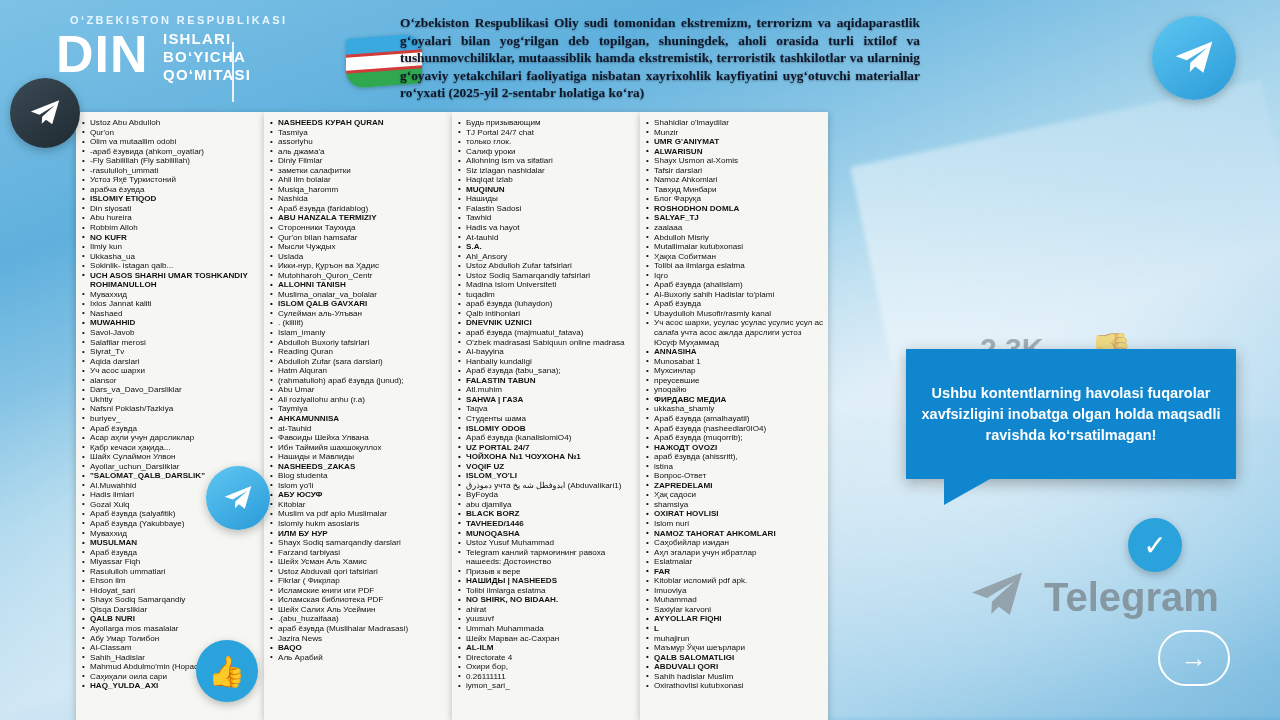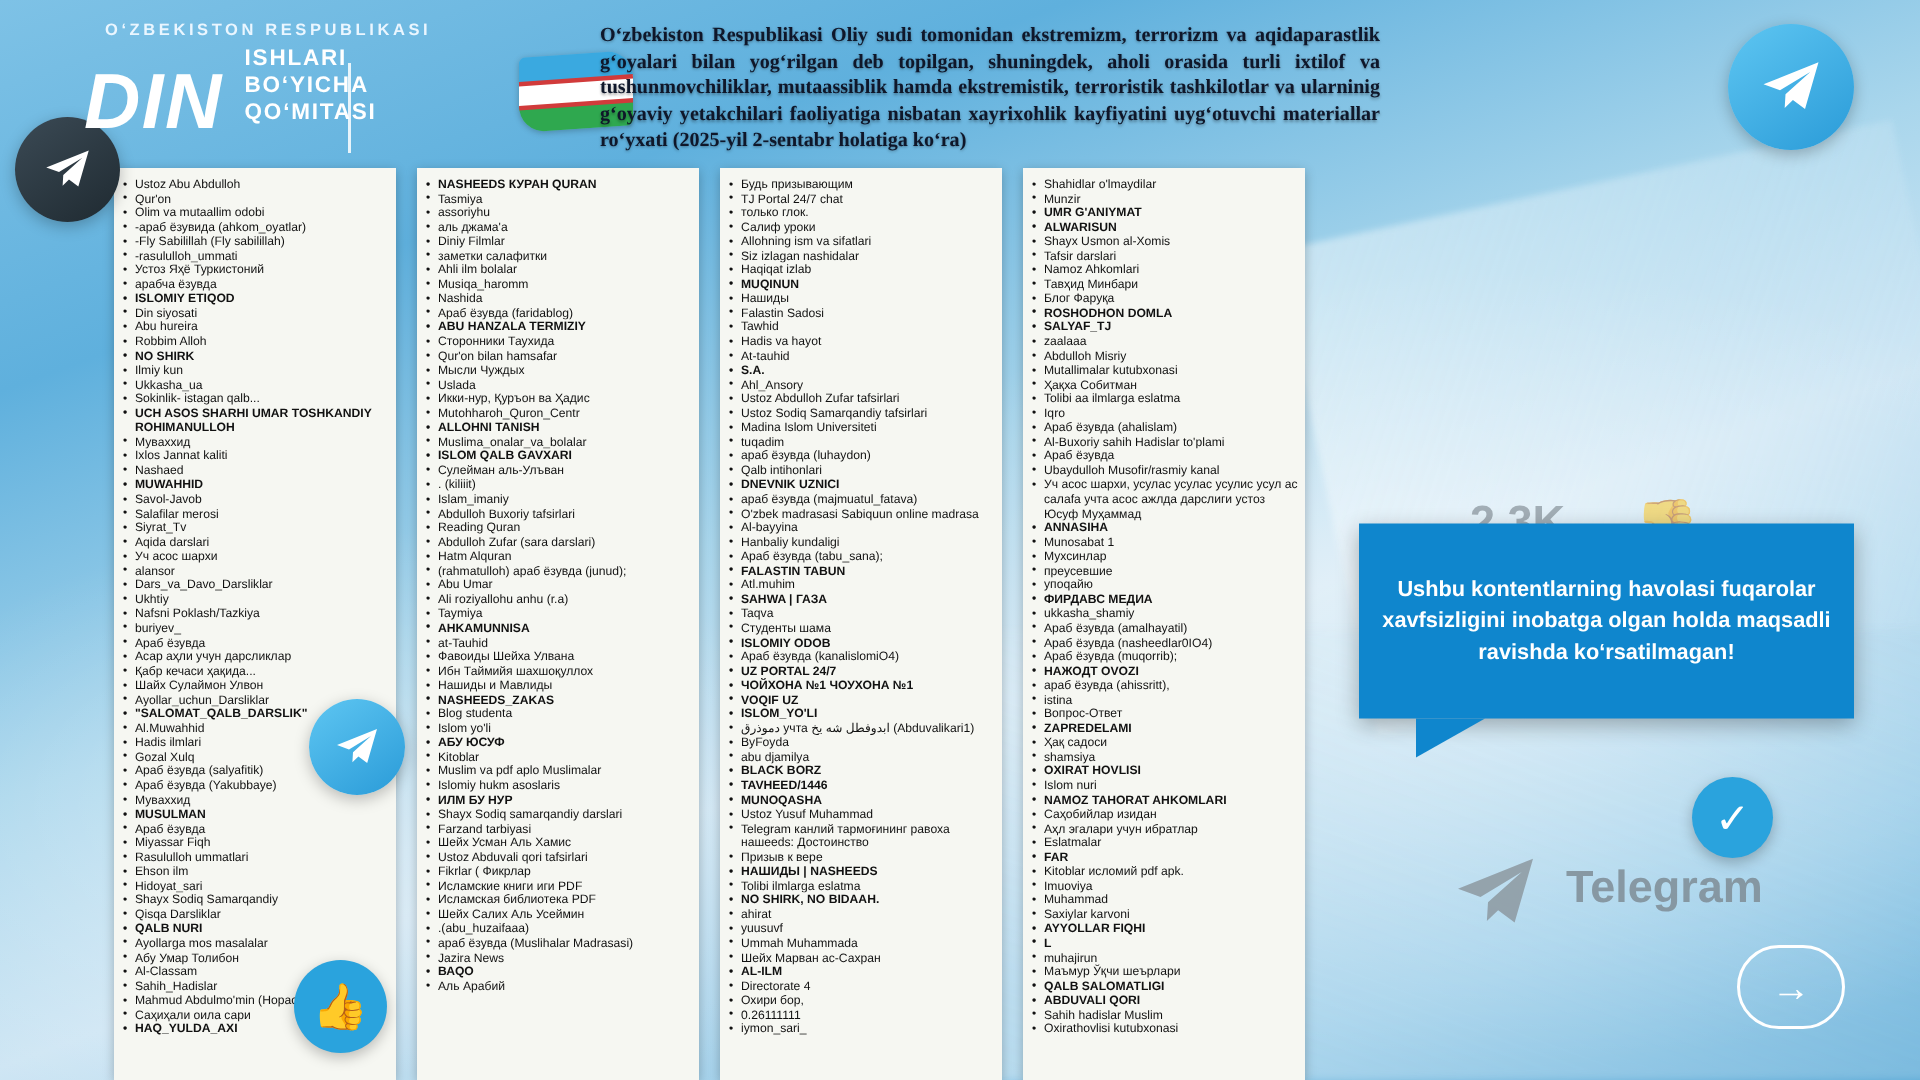--- a/index.html
+++ b/index.html
@@ -38,21 +38,21 @@
   .emblem {
     position:absolute; left:56px; top:14px; width:320px; height:92px;
     color:#ffffff;
   }
   .emblem .sup {
     font-size:11px; letter-spacing:2.4px; font-weight:bold; color:#eaf6ff;
     margin-left:14px;
   }
   .emblem .din {
     font-size:52px; font-weight:bold; letter-spacing:1px; line-height:52px;
-    display:inline-block; vertical-align:top; margin-top:16px;font-style:italic;
+    display:inline-block; vertical-align:top; margin-top:2px;
   }
   .emblem .stack {
     display:inline-block; vertical-align:top; margin-left:10px; margin-top:4px;
     font-size:15px; font-weight:bold; line-height:18px; letter-spacing:1.2px;
   }
   .emblem .bar { position:absolute; left:176px; top:28px; width:2px; height:60px; background:#fff; opacity:.85;}
   .flag {
     position:absolute; left:290px; top:22px; width:76px; height:50px;
     border-radius:4px 18px 4px 18px; overflow:hidden;
     box-shadow:0 1px 4px rgba(0,0,0,.25);
@@ -76,21 +76,21 @@
     box-shadow:0 3px 10px rgba(0,0,0,.25);
     display:flex; align-items:center; justify-content:center;
     z-index:4;
   }
   .tg-round.dark { background:linear-gradient(145deg,#3b4a55,#1f2a31); }
   .tg-round svg { display:block; }
 
   
   .cols {
     position:absolute; left:76px; top:112px; width:1128px; height:608px;
-    display:flex; gap:14px; z-index:3;
+    display:flex; z-index:3;
   }
   .col {
     width:188px; background:#f6f7f2;
     box-shadow:0 2px 7px rgba(0,0,0,.25);
     padding:6px 4px 4px 6px;
     overflow:hidden;
   }
   .col ul { list-style:none; margin:0; padding:0; }
   .col li {
     font-size:8.1px; line-height:9.55px; color:#111;
@@ -143,21 +143,21 @@
   .count {
     position:absolute; left:980px; top:332px; color:#8d98a0; font-size:30px; font-weight:bold;
     z-index:2; opacity:.75;
   }
   .checkmark {
     position:absolute; left:1128px; top:518px; width:54px; height:54px; border-radius:50%;
     background:#2aa3dd; color:#fff; display:flex;align-items:center;justify-content:center;
     font-size:28px; z-index:6; box-shadow:0 3px 9px rgba(0,0,0,.25);
   }
   .tg-word {
-    position:absolute; left:1044px; top:575px; color:#7f8d96; font-size:30px; font-weight:bold;
+    position:absolute; left:1044px; top:575px; color:#7f8d96; font-size:40px; font-weight:bold;
     z-index:3; opacity:.85; font-family:"Liberation Sans", sans-serif;
   }
   .tg-plane-big {
     position:absolute; left:960px; top:565px; width:74px; height:60px; z-index:3; opacity:.85;
   }
   .arrow-btn {
     position:absolute; left:1158px; top:630px; width:72px; height:56px; border-radius:28px;
     border:2px solid #fff; display:flex;align-items:center;justify-content:center;
     color:#fff; font-size:26px; z-index:7;
   }
@@ -235,21 +235,21 @@
         <li>Olim va mutaallim odobi</li>
         <li>-араб ёзувида (ahkom_oyatlar)</li>
         <li>-Fly Sabilillah (Fly sabilillah)</li>
         <li>-rasululloh_ummati</li>
         <li>Устоз Яҳё Туркистоний</li>
         <li>арабча ёзувда</li>
         <li class=" b">ISLOMIY ETIQOD</li>
         <li>Din siyosati</li>
         <li>Abu hureira</li>
         <li>Robbim Alloh</li>
-        <li class=" b">NO SHIRK</li>
+        <li class=" b">NO KUFR</li>
         <li>Ilmiy kun</li>
         <li>Ukkasha_ua</li>
         <li>Sokinlik- istagan qalb...</li>
         <li class="wrap b">UCH ASOS SHARHI UMAR TOSHKANDIY ROHIMANULLOH</li>
         <li>Муваххид</li>
         <li>Ixlos Jannat kaliti</li>
         <li>Nashaed</li>
         <li class=" b">MUWAHHID</li>
         <li>Savol-Javob</li>
         <li>Salafilar merosi</li>

